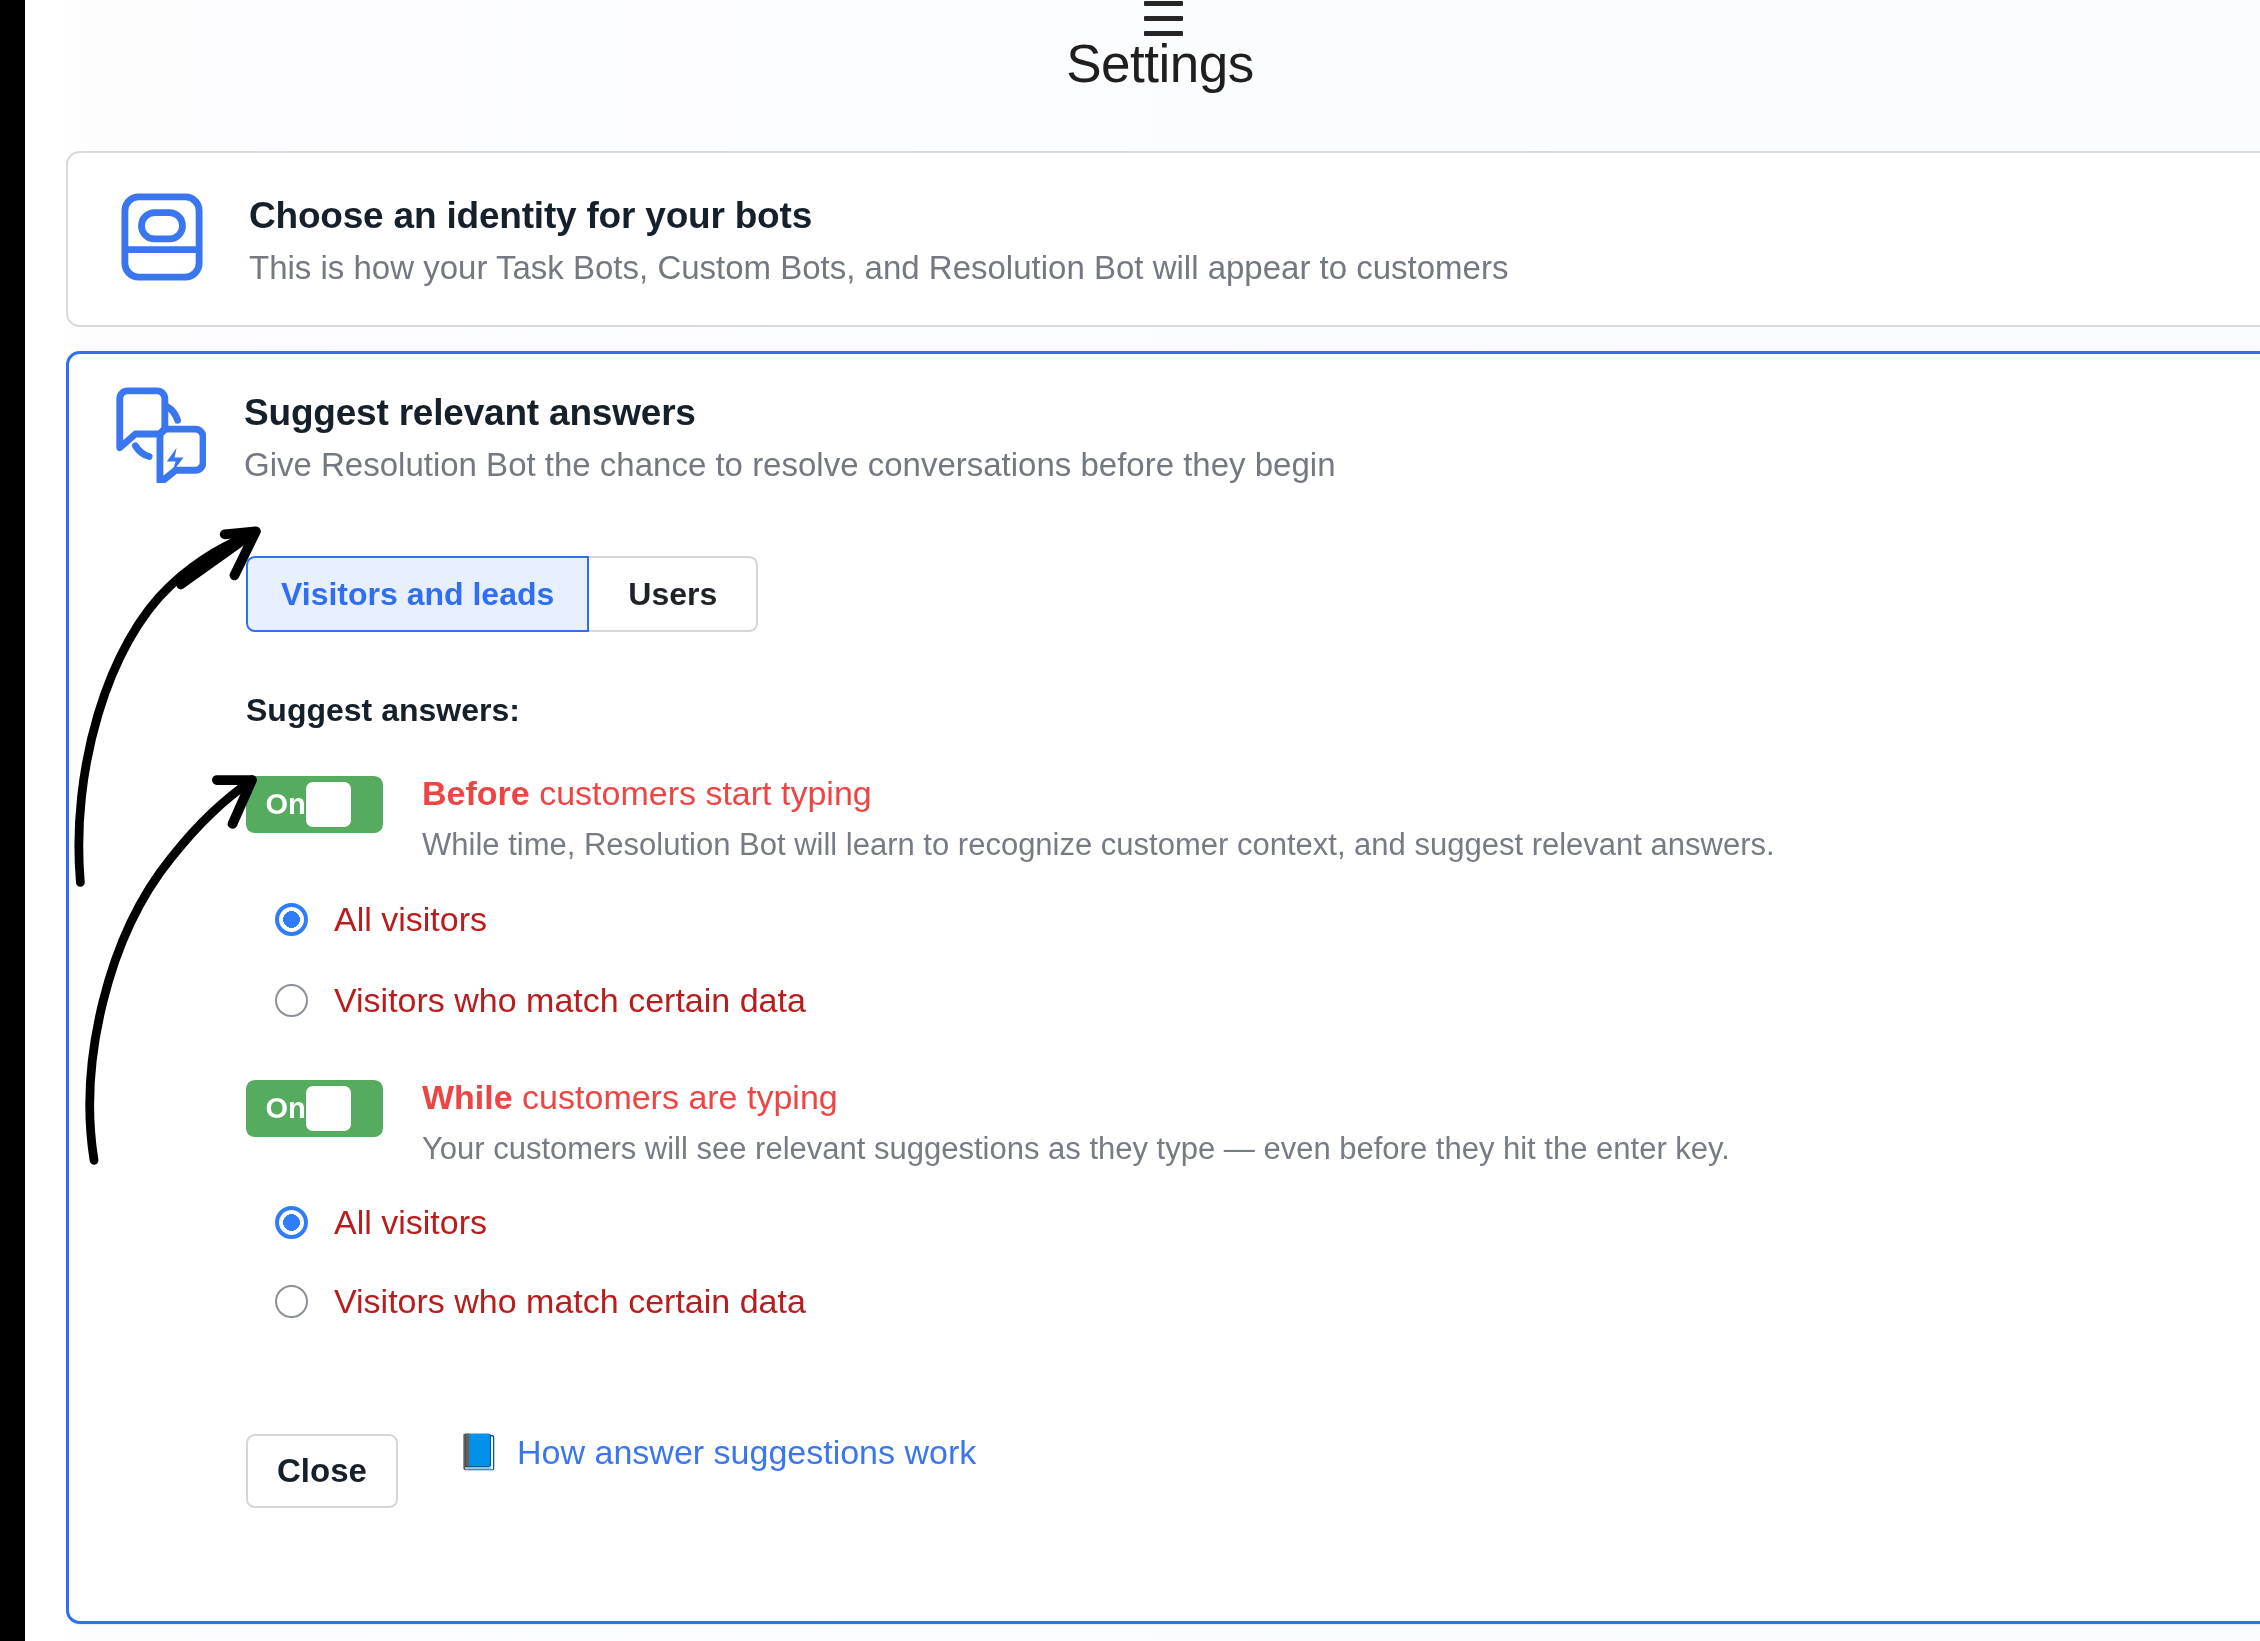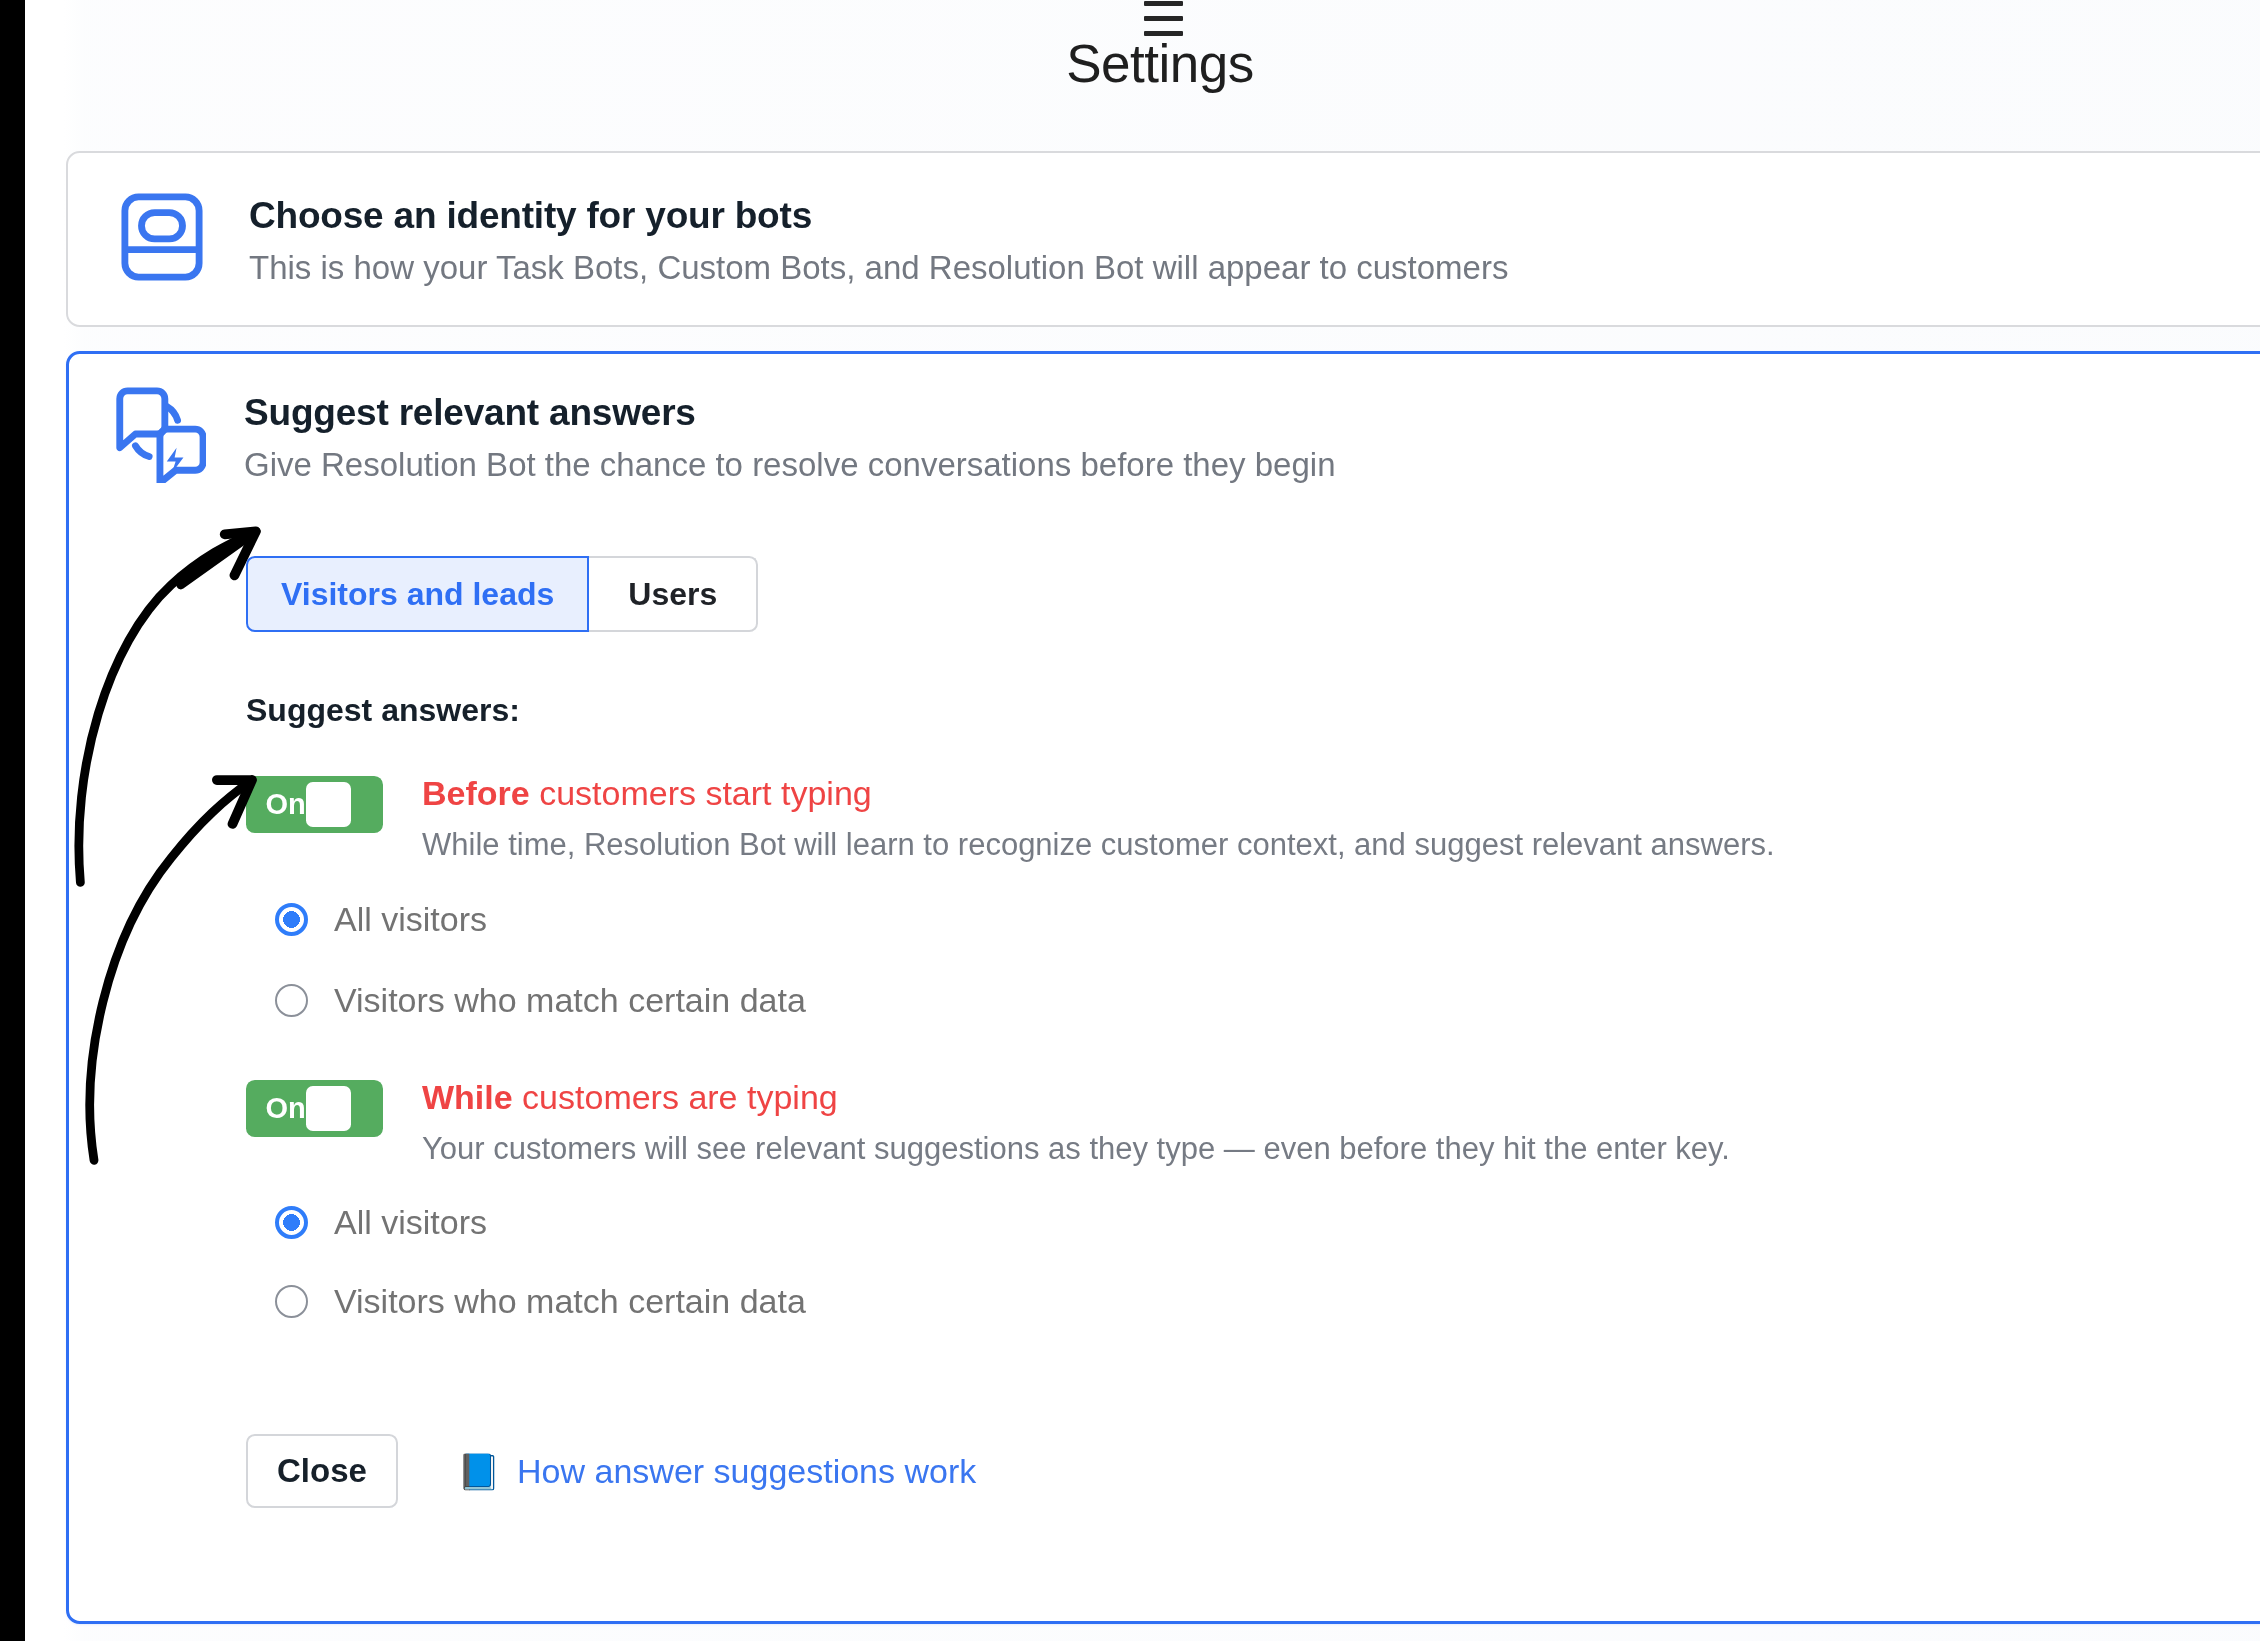--- a/index.html
+++ b/index.html
@@ -251,31 +251,31 @@
     background:
       radial-gradient(circle at center, #2f7dfa 0 8.3px, #ffffff 8.3px 11.7px, rgba(0,0,0,0) 11.7px);
   }
   .radio-off {
     border: 2.9px solid #8b9099;
     background: #ffffff;
   }
   .radio-label {
     margin-left: 26px;
     font-size: 34px;
-    color: #737373;
+    color: #b91c1c;
     line-height: 1;
   }
 
   
   .footer {
     position: absolute;
     left: 246px;
     top: 1434px;
     display: flex;
-    align-items: center;
+    align-items: flex-start;
   }
   .close-btn {
     box-sizing: border-box;
     height: 74px;
     padding: 0 29px;
     display: flex;
     align-items: center;
     justify-content: center;
     background: #ffffff;
     border: 2.9px solid #d4d6da;

